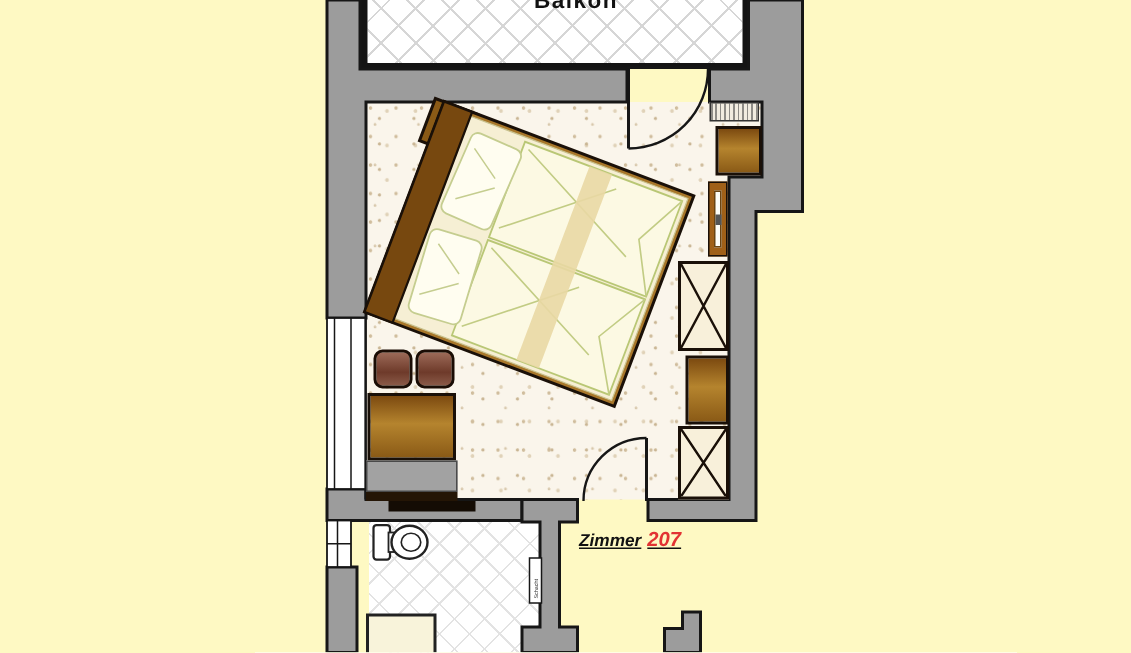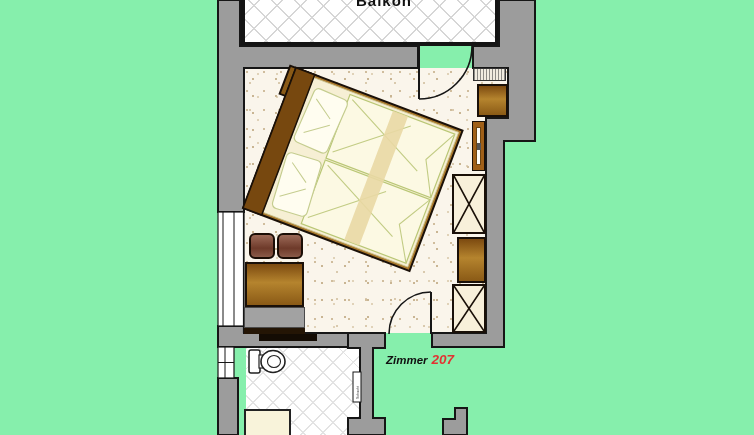--- a/index.html
+++ b/index.html
@@ -1,16 +1,16 @@
 <!DOCTYPE html>
 <html><head>
 <meta charset="utf-8">
 <style>
   html,body{margin:0;padding:0;background:#ffffff;}
-  #stage{position:relative;width:754px;height:435px;background:#86efac;overflow:hidden;
+  #stage{position:relative;width:754px;height:435px;background:#fef9c3;overflow:hidden;
          font-family:"Liberation Sans",sans-serif;}
   .abs{position:absolute;}
 
   
   .room-floor{
     background-color:#faf5eb;
     background-image:
       radial-gradient(circle at 3px 4px,  #d0bd9d 0.9px, transparent 1.4px),
       radial-gradient(circle at 9px 11px, #c9b593 0.8px, transparent 1.3px),
       radial-gradient(circle at 14px 6px, #e0d2b8 1.0px, transparent 1.5px),
@@ -46,21 +46,21 @@
   .tvpanel .screen{position:absolute;left:3px;top:5px;width:5px;height:38px;background:#fdfdf8;
     border:1px solid #6b4512;box-sizing:border-box;}
   .tvpanel .dot{position:absolute;left:4px;top:21px;width:4px;height:7px;background:#555;}
 
   
   .balcony{border-left:5px solid #141414;border-right:4px solid #141414;border-bottom:4px solid #141414;
            box-sizing:border-box;}
 
   
   .balkon-label{color:#111;font-weight:bold;font-size:15px;letter-spacing:1px;text-align:center;}
-  .room-label{font-style:italic;font-weight:bold;font-size:11.5px;color:#111;white-space:nowrap;}
+  .room-label{font-style:italic;font-weight:bold;font-size:11.5px;color:#111;white-space:nowrap;text-decoration:underline;}
   .room-label .num{color:#e23333;font-size:13.5px;margin-left:4px;}
 
   svg.overlay{position:absolute;left:0;top:0;z-index:2;}
   .fdiv{z-index:3;}
   .lbl{z-index:4;}
 </style>
 </head>
 <body>
 
 <div id="stage">

